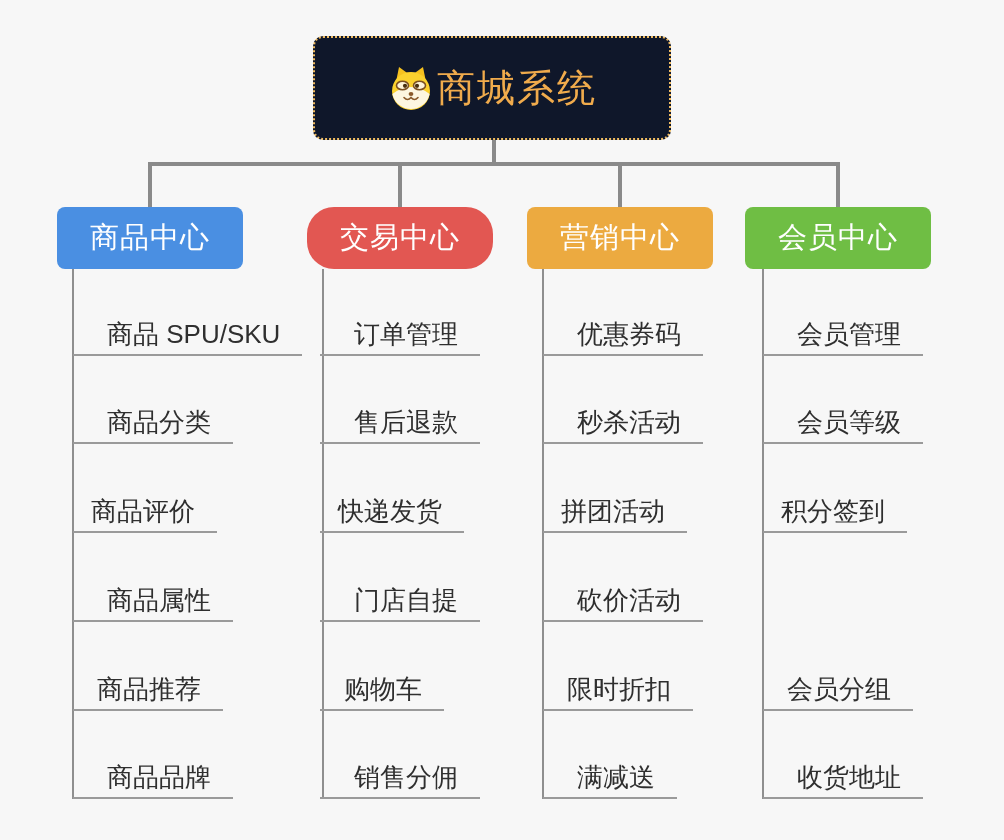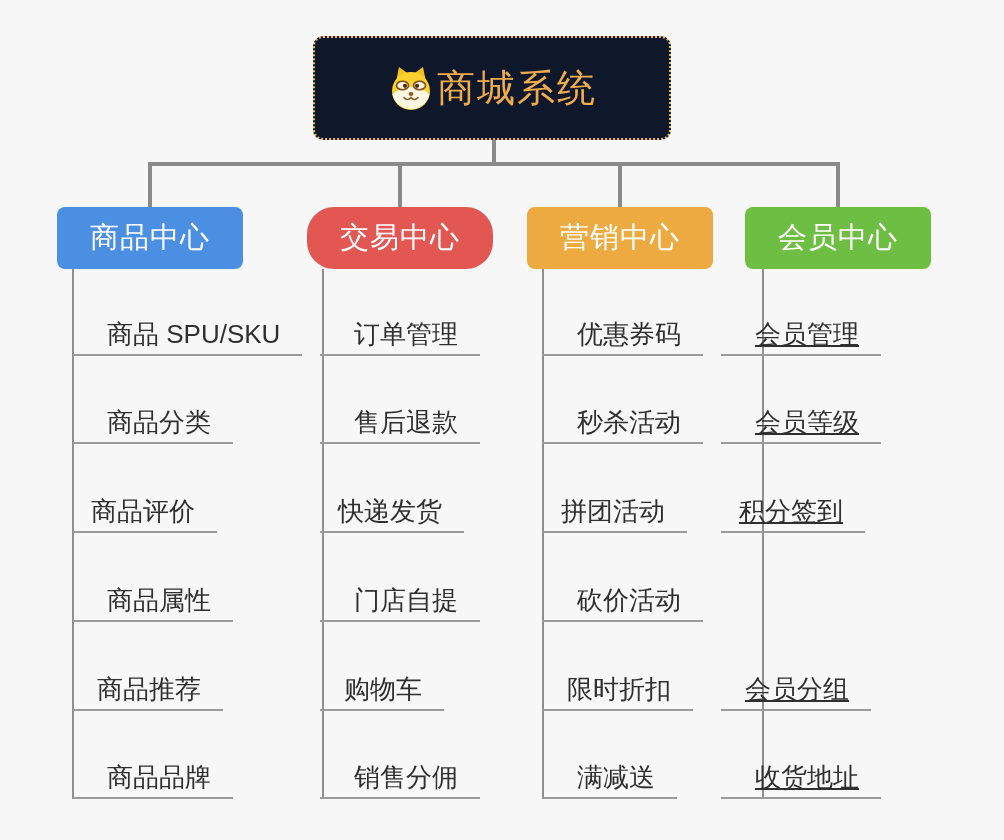--- a/index.html
+++ b/index.html
@@ -76,21 +76,21 @@
     border-bottom: 2px solid #9a9a9a;
     display: flex;
     align-items: flex-end;
     font-size: 26px;
     color: #2f2f2f;
     line-height: 1.15;
     white-space: nowrap;
     cursor: pointer;
   }
   .leaf.c0 { left: 73px; }  .leaf.c1 { left: 320px; }
-  .leaf.c2 { left: 543px; } .leaf.c3 { left: 721px; text-decoration: underline; }
+  .leaf.c2 { left: 543px; } .leaf.c3 { left: 763px; }
   .leaf.r0 { top: 316px; } .leaf.r1 { top: 404px; }
   .leaf.r2 { top: 493px; padding-left: 18px; } .leaf.r3 { top: 582px; }
   .leaf.r4 { top: 671px; padding-left: 24px; } .leaf.r5 { top: 759px; }
 </style>
 </head>
 <body>
 
 <div id="canvas">
 
   <div class="root-node">

